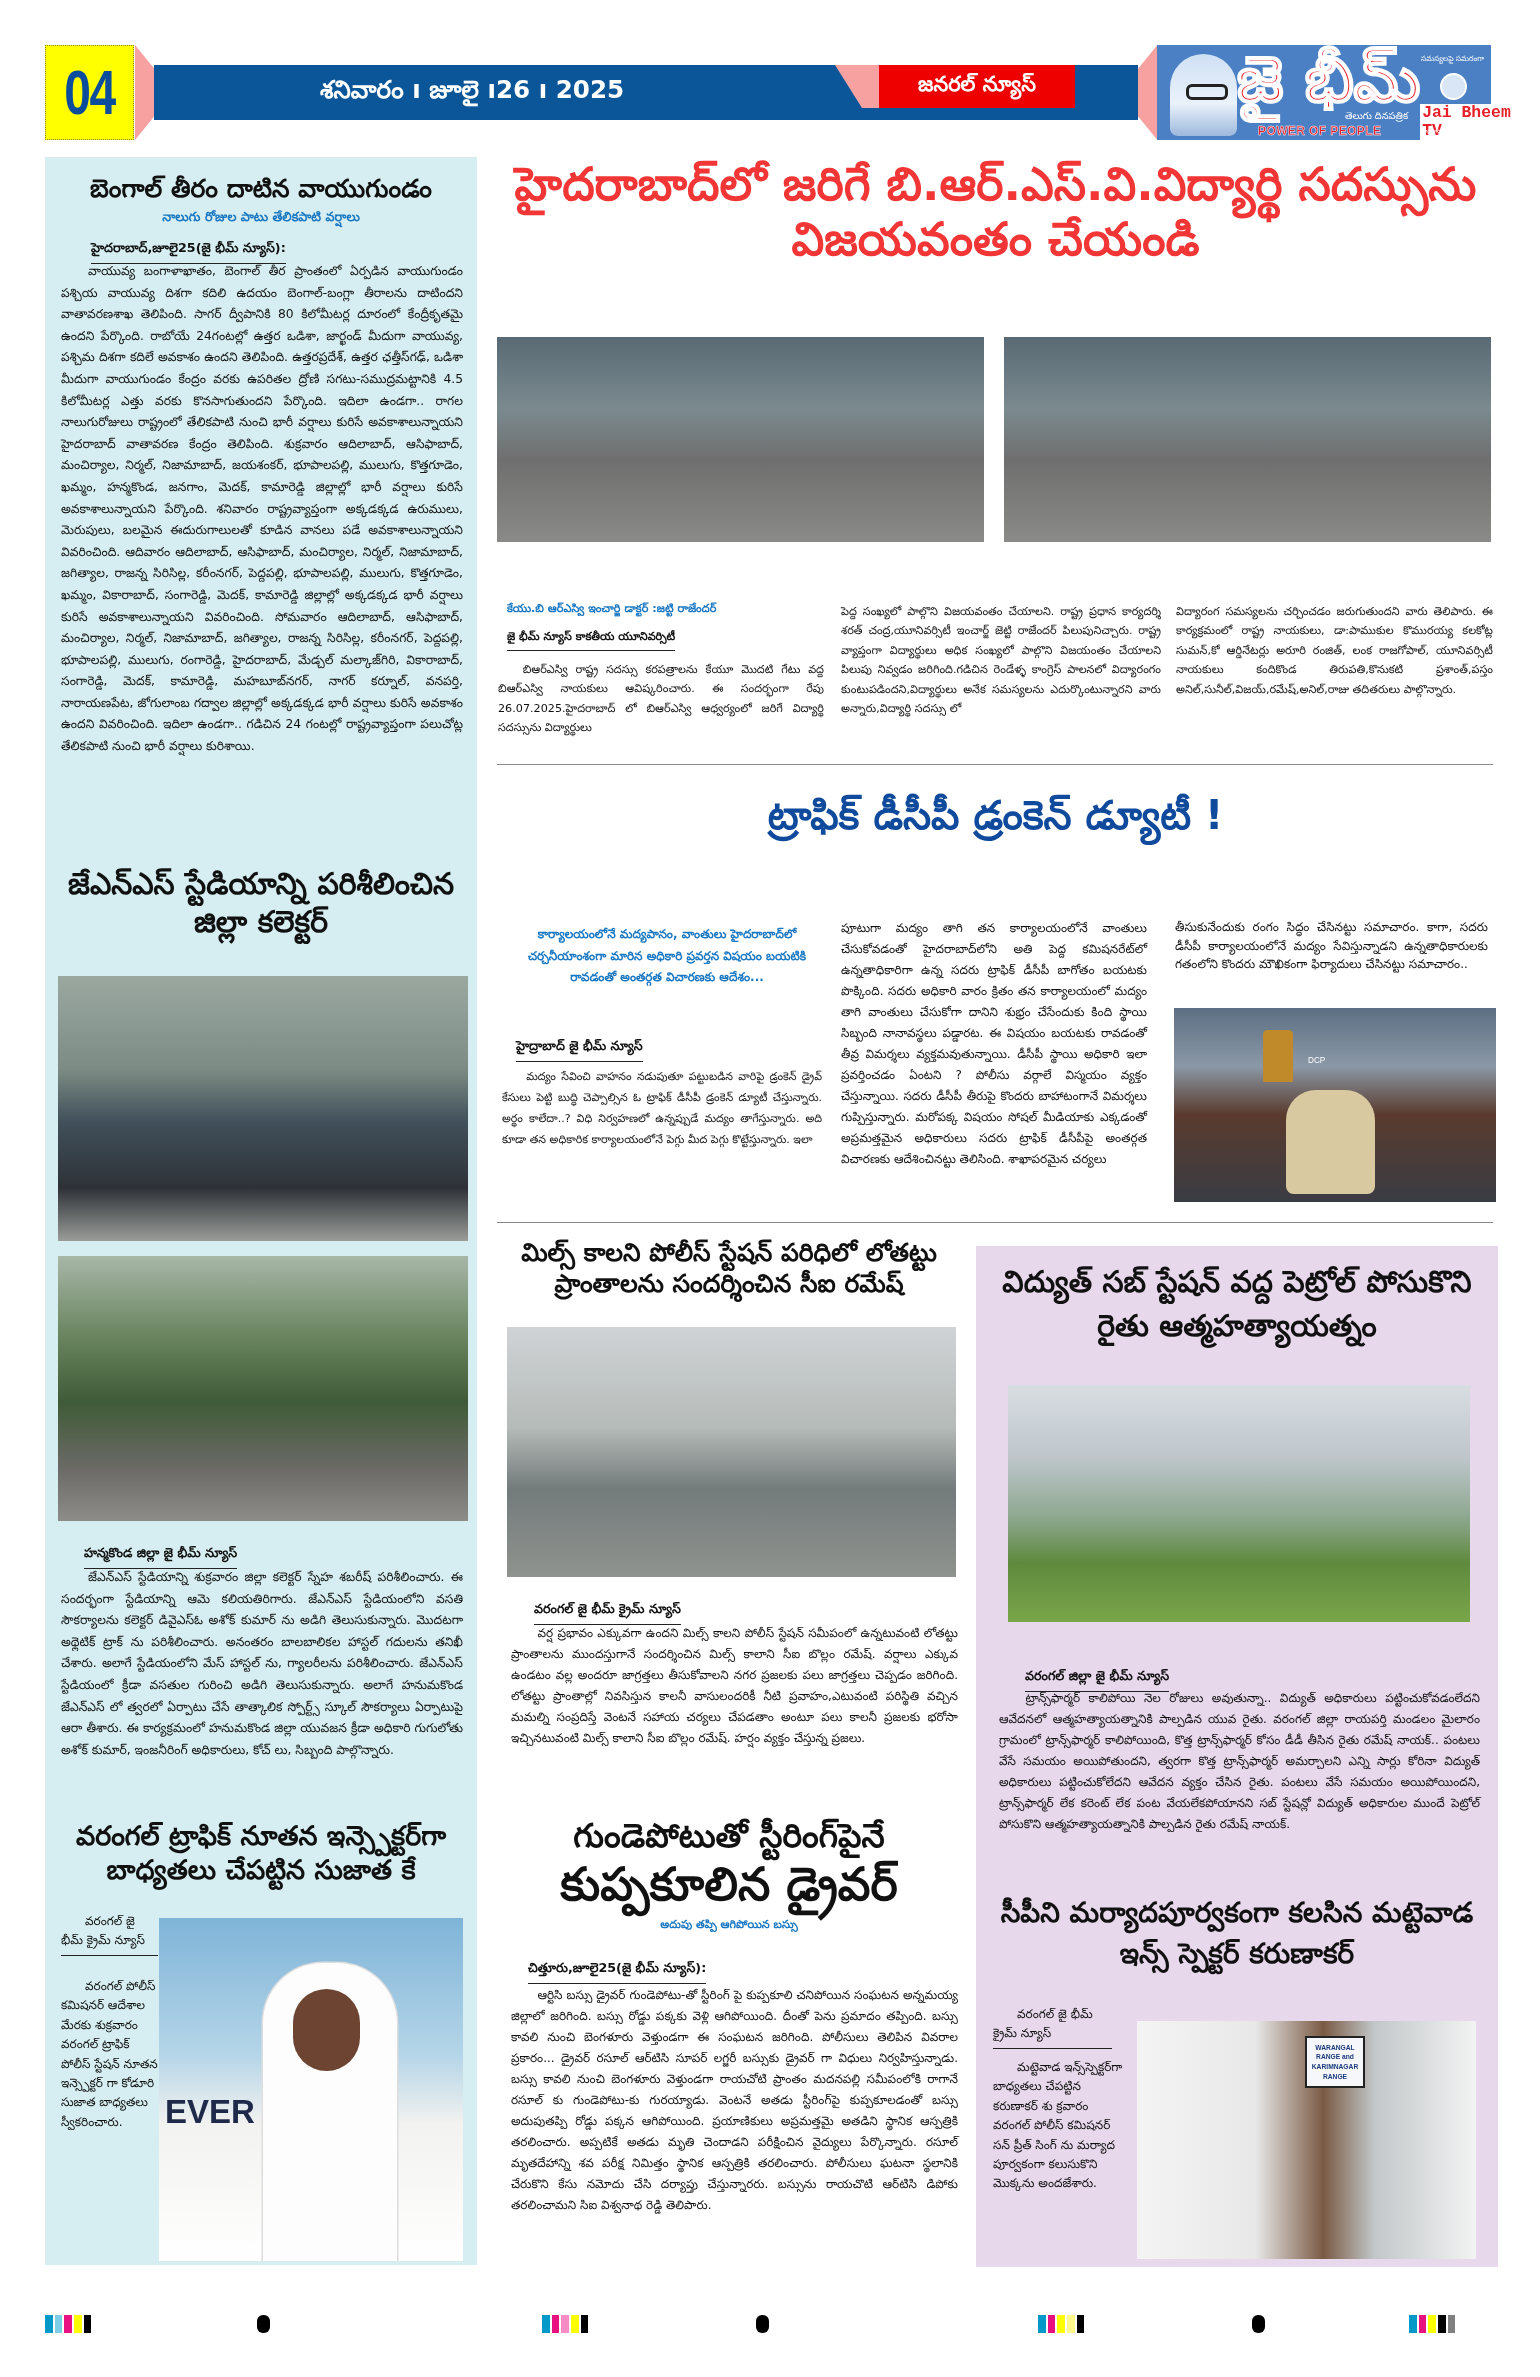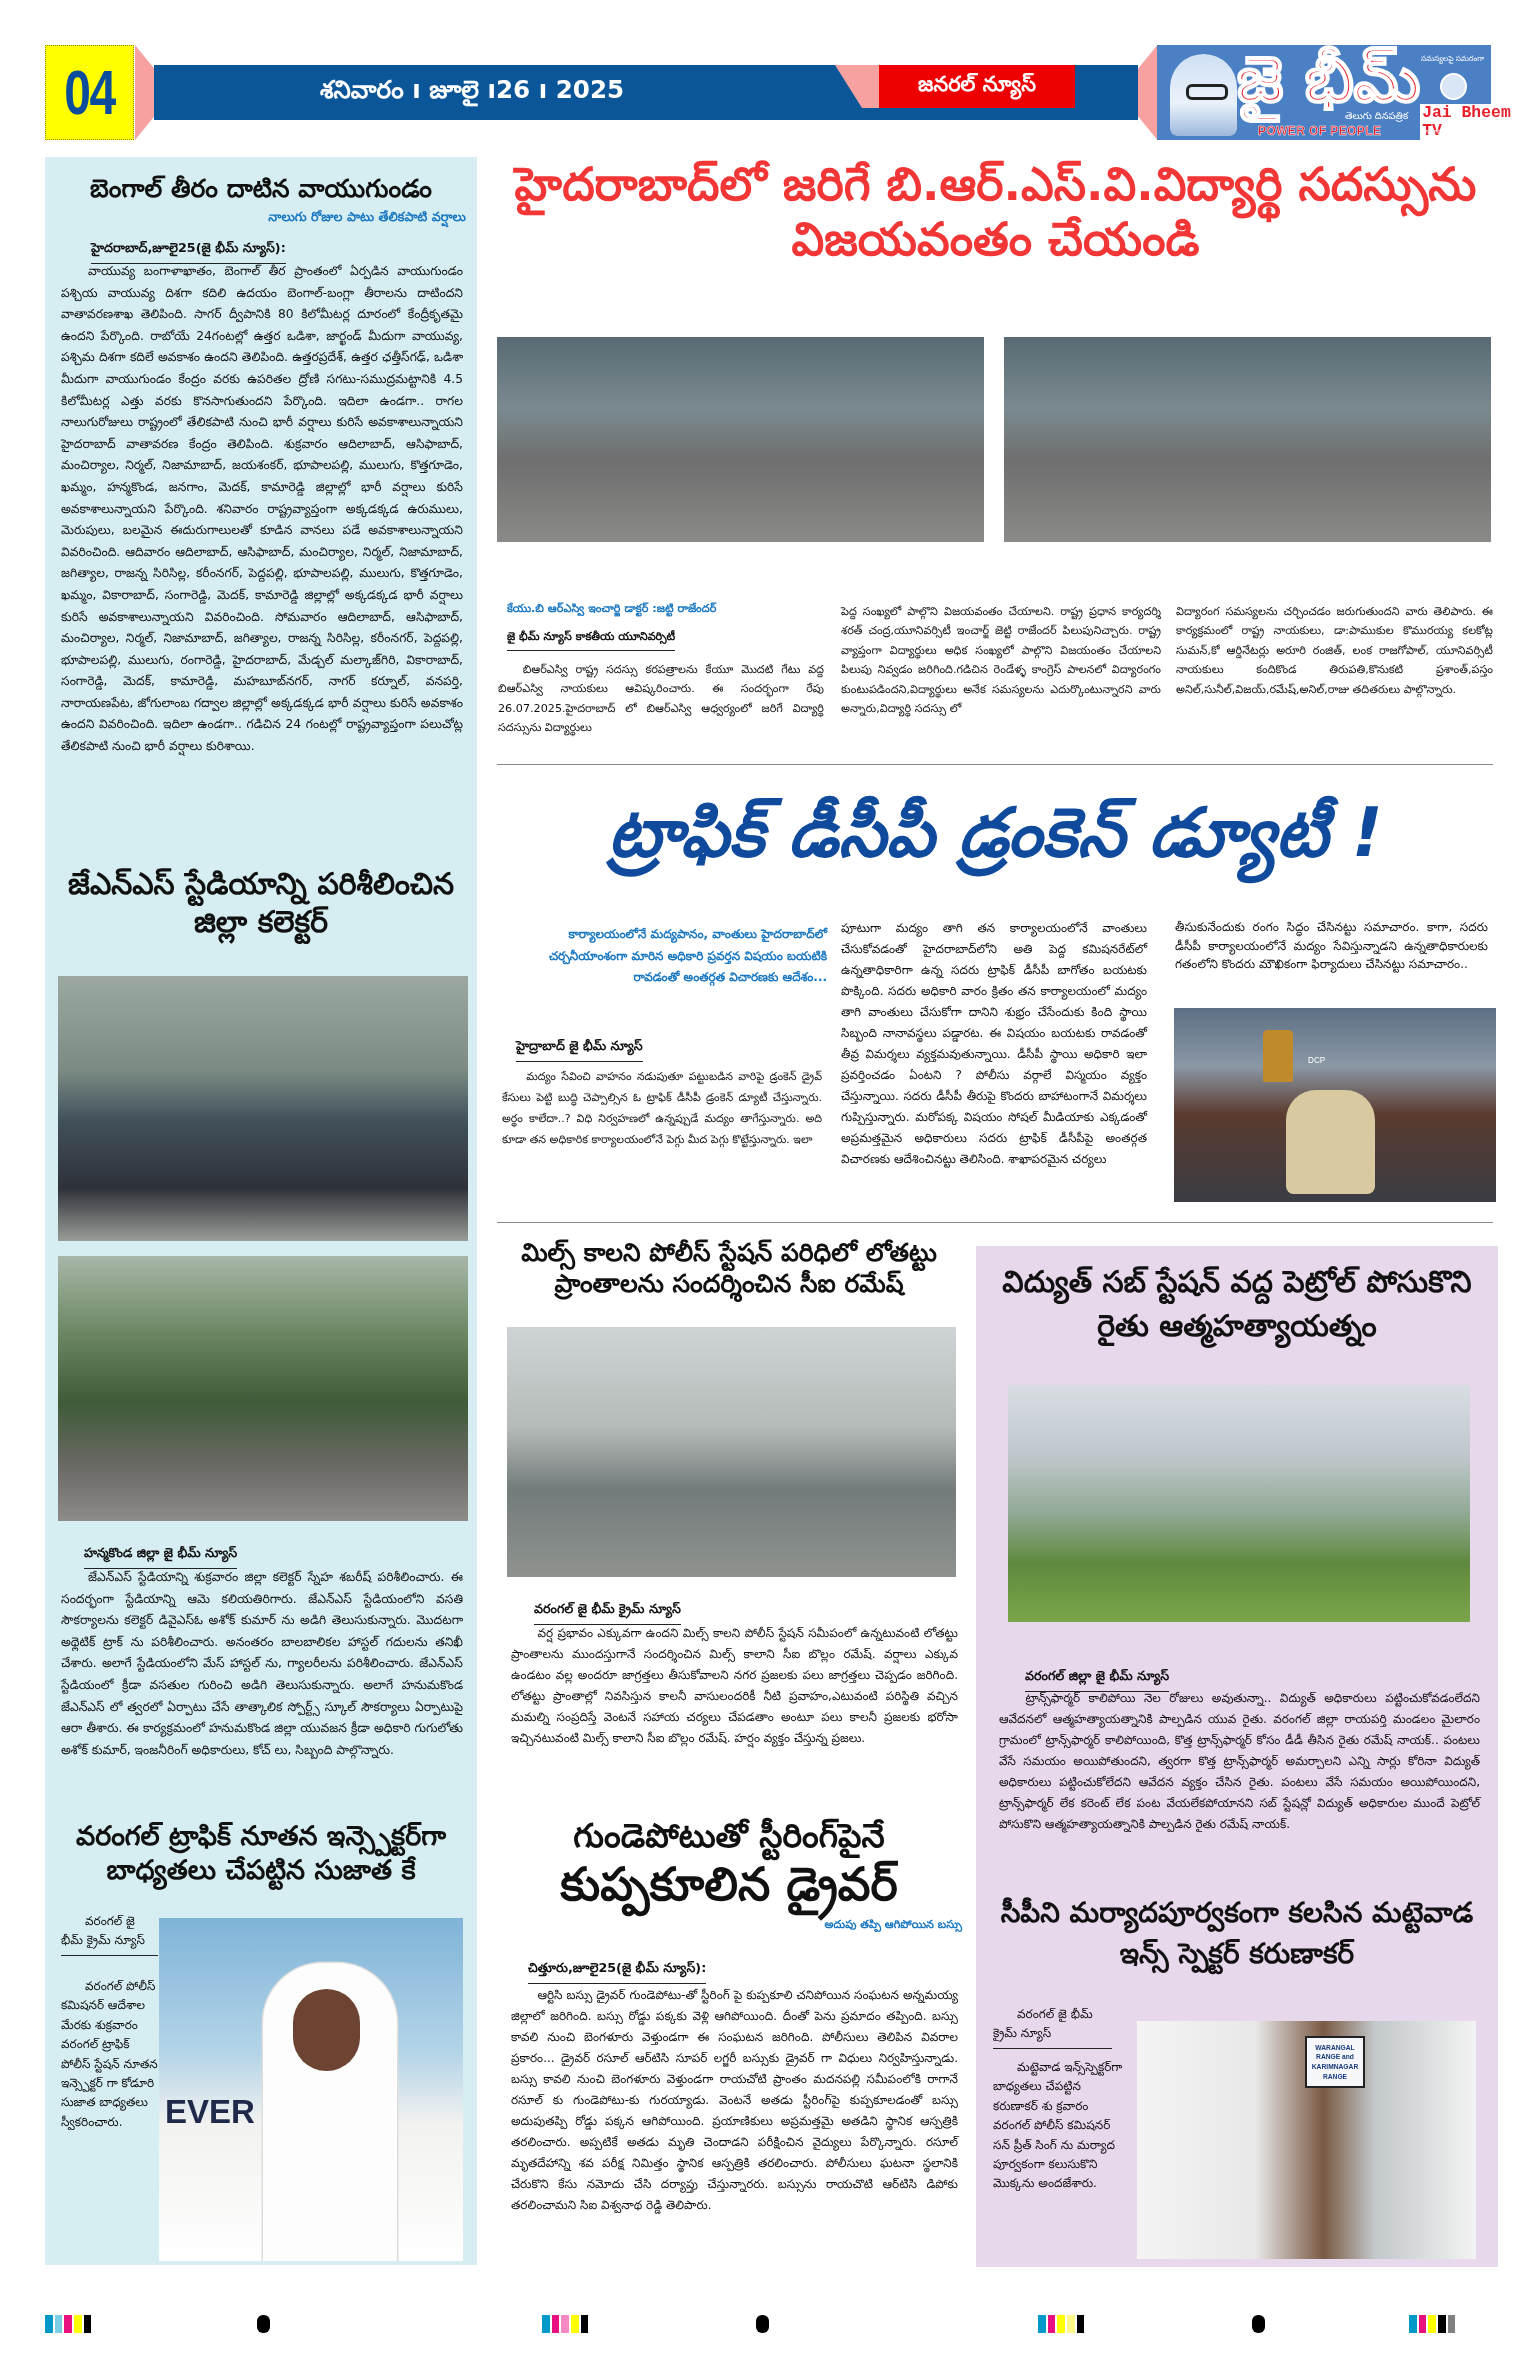--- a/index.html
+++ b/index.html
@@ -26,21 +26,21 @@
   #logo-side-top { left: 1421px; top: 54px; font-size: 7.5px; color: #fff; }
   #logo-emblem { left: 1440px; top: 73px; width: 27px; height: 27px; border-radius: 50%; background: #d9e6f6; border: 2.2px solid #fff; }
   #logo-tv { left: 1420px; top: 104px; font-family: Liberation Mono, monospace; font-weight: 700; font-size: 16.4px; color: #e8202a; background:#fff; padding: 0 2.2px; line-height: 18px; }
   #logo-side-bottom { left: 1420px; top: 127px; font-size: 7.5px; color: #fff; }
 
   
   #left-panel { left: 45px; top: 157px; width: 432px; height: 2108px; background: #d6eef1; }
   #right-panel { left: 976px; top: 1246px; width: 522px; height: 1021px; background: #e8d8ec; }
 
   .head { font-weight: 700; text-align: center; line-height: 1.25; }
-  .kicker { color: #1a78c2; font-weight: 700; text-align: right; }
+  .kicker { color: #1a78c2; font-weight: 700; text-align: center; }
   .dateline { font-weight: 700; font-size: 12.7px; border-bottom: 1.5px solid #222; display: inline-block; padding-bottom: 4.5px; margin-bottom: 4.5px; }
   .body { font-size: 12.3px; line-height: 21.6px; text-align: justify; text-indent: 2.2em; }
   .photo { overflow: hidden; }
 
   
   #s1-head { left: 56px; top: 173px; width: 410px; font-size: 25px; }
   #s1-kicker { left: 56px; top: 209px; width: 410px; font-size: 12.7px; }
   #s1-dateline { left: 91px; top: 240px; }
   #s1-body { left: 61px; top: 261px; width: 402px; }
   #s2-head { left: 56px; top: 865px; width: 410px; font-size: 30px; }
@@ -58,21 +58,21 @@
   #m-photo1 { left: 497px; top: 337px; width: 487px; height: 205px; background: linear-gradient(180deg,#5a6a74 0%,#7a8a8f 35%,#6f6f6f 60%,#8a8a88 100%); }
   #m-photo2 { left: 1004px; top: 337px; width: 487px; height: 205px; background: linear-gradient(180deg,#5a6a74 0%,#7a8a8f 35%,#6f6f6f 60%,#8a8a88 100%); }
   #m-caption { left: 507px; top: 602px; font-size: 11.2px; color: #1a78c2; font-weight: 700; }
   #m-dateline { left: 507px; top: 630px; font-size: 11.2px; }
   #m-col1 { left: 498px; top: 660px; width: 326px; font-size: 11.2px; line-height: 19.4px; }
   #m-col2 { left: 841px; top: 602px; width: 320px; font-size: 11.2px; line-height: 19.4px; text-indent: 0; }
   #m-col3 { left: 1176px; top: 602px; width: 317px; font-size: 11.2px; line-height: 19.4px; text-indent: 0; }
   #rule1 { left: 497px; top: 764px; width: 996px; height: 0.7px; background: #888; }
 
   
-  #t-head { left: 496px; top: 790px; width: 999px; font-size: 68px; color: #0f4a9c; font-style: italic; }
+  #t-head { left: 496px; top: 790px; width: 999px; font-size: 40px; color: #0f4a9c; }
   #t-kicker { left: 507px; top: 924px; width: 320px; font-size: 12px; line-height: 21.6px; }
   #t-dateline { left: 516px; top: 1038px; }
   #t-col1 { left: 502px; top: 1066px; width: 320px; font-size: 11px; line-height: 21px; }
   #t-col2 { left: 841px; top: 918px; width: 306px; font-size: 12px; line-height: 21px; text-indent: 0; }
   #t-col3 { left: 1175px; top: 918px; width: 313px; font-size: 12px; line-height: 18.6px; text-indent: 0; }
   #t-photo { left: 1174px; top: 1008px; width: 322px; height: 194px; background: linear-gradient(180deg,#5d6f84 0%,#8a98a6 30%,#5a3b2e 55%,#3a3c44 100%); }
   #rule2 { left: 497px; top: 1222px; width: 996px; height: 0.7px; background: #888; }
 
   
   #c-head { left: 496px; top: 1237px; width: 466px; font-size: 25px; }

